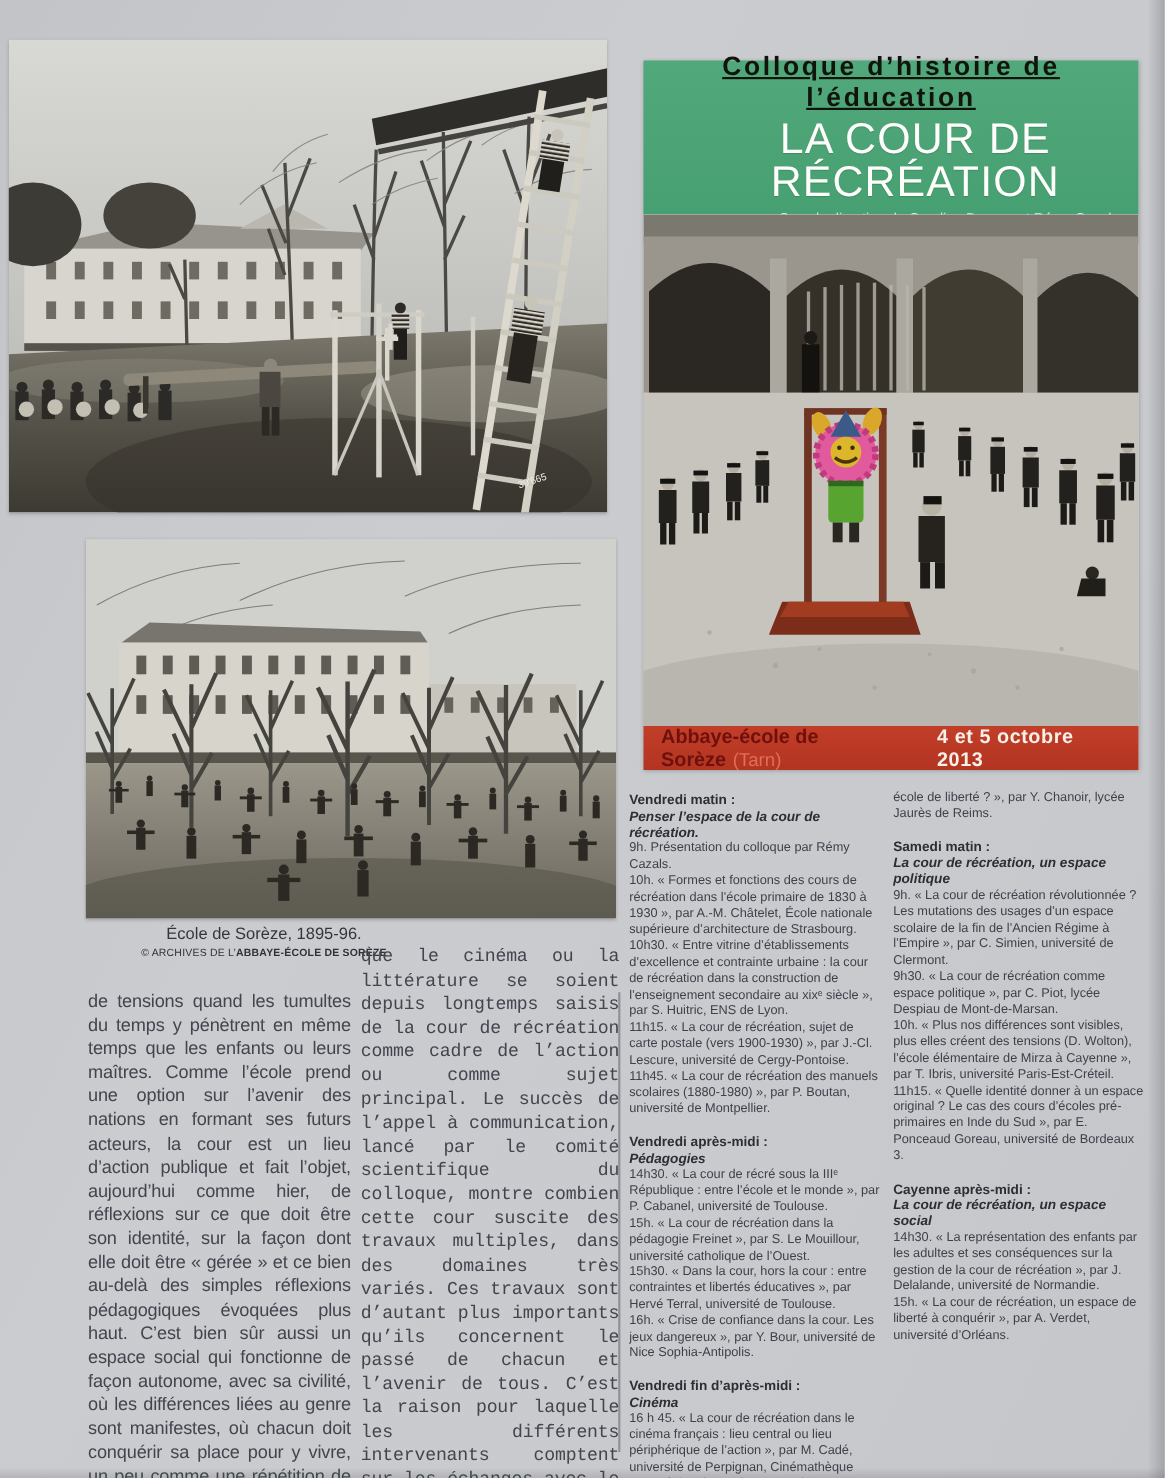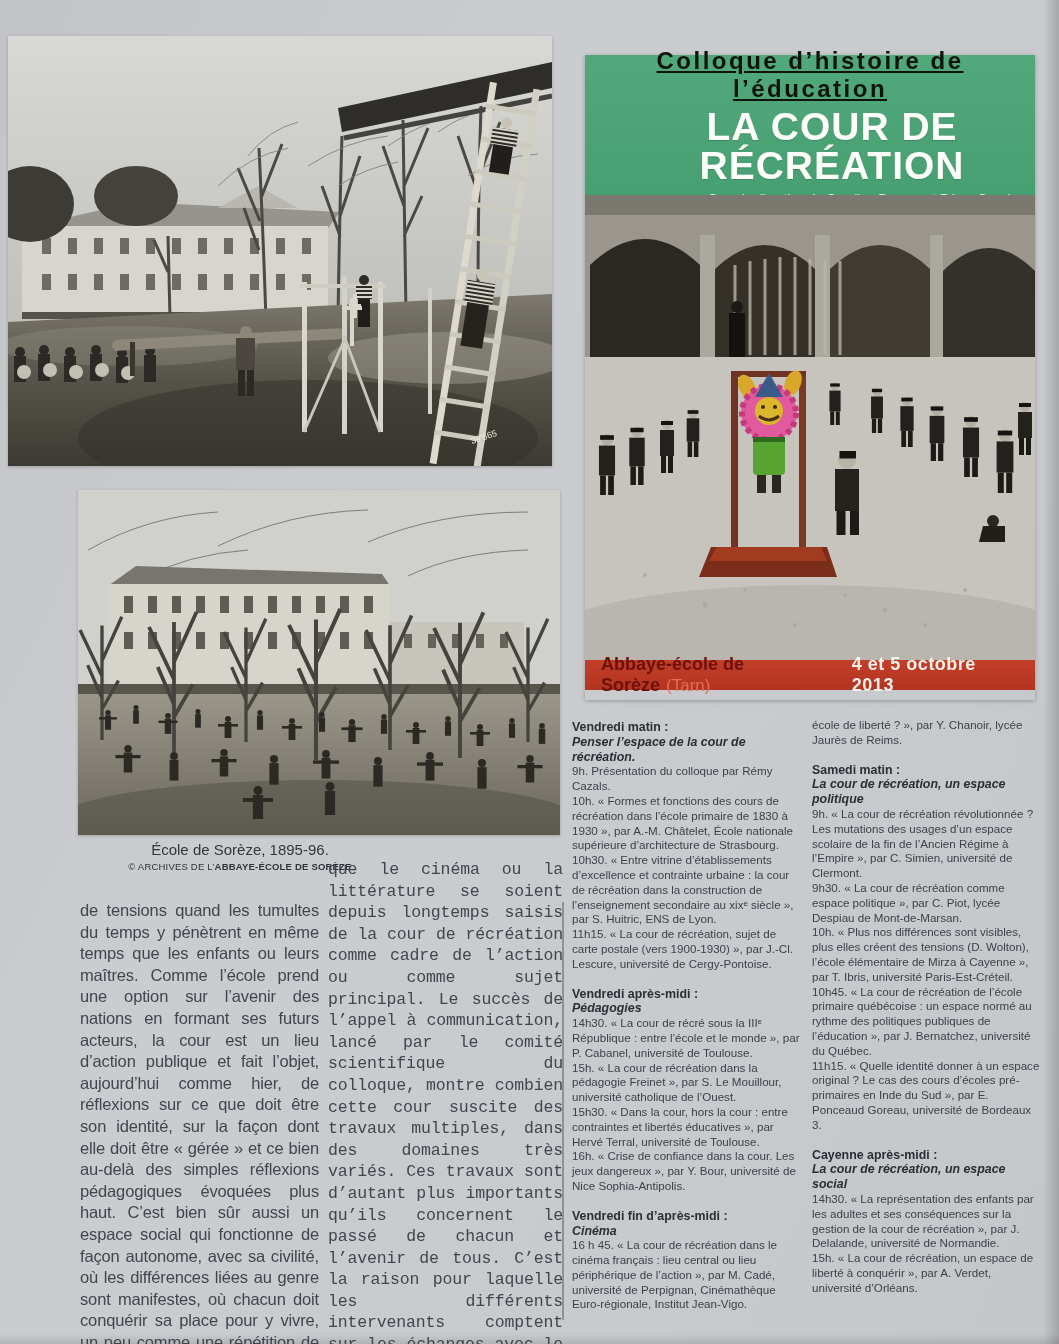--- a/index.html
+++ b/index.html
@@ -22,25 +22,25 @@
   .caption-title{font-size:15px;color:#33363d;margin:0 0 3px 0;}
   .caption-credit{font-size:9.5px;letter-spacing:.2px;color:#2f3238;text-transform:uppercase;}
   .caption-credit b{font-weight:bold;}
 
   
   .poster{position:absolute;left:585px;top:55px;width:450px;height:645px;
     box-shadow:0 1px 4px rgba(30,30,35,.3);}
   .poster-header{height:140px;background:linear-gradient(180deg,#51a87b,#47a072);
     display:flex;flex-direction:column;justify-content:center;align-items:center;text-align:center;}
   .poster-kicker{font-size:24px;font-weight:bold;letter-spacing:2.5px;color:#10140d;margin:2px 0 4px 0;text-decoration:underline;}
-  .poster-title{font-size:39px;font-weight:bold;letter-spacing:1px;color:#fdfdfa;line-height:1.0;
+  .poster-title{font-size:39px;font-weight:normal;letter-spacing:1px;color:#fdfdfa;line-height:1.0;
     text-shadow:0 1px 1px rgba(0,0,0,.15);padding-left:44px;}
   .poster-subtitle{font-size:13px;color:#e3ece2;margin-top:6px;align-self:flex-end;padding-right:18px;}
   .poster-photo{height:465px;background:#c6c4bf;}
-  .poster-footer{height:30px;background:linear-gradient(180deg,#c23e29,#b23421);
+  .poster-footer{height:40px;background:linear-gradient(180deg,#c23e29,#b23421);
     display:flex;align-items:center;justify-content:space-between;padding:0 16px;box-sizing:border-box;}
   .poster-venue{font-size:18px;font-weight:bold;color:#6e100b;}
   .poster-region{font-size:17px;color:#e06f58;font-weight:normal;margin-left:6px;}
   .poster-dates{font-size:18px;font-weight:bold;color:#f6f0e9;letter-spacing:.5px;}
 
   
   .body-col{position:absolute;font-size:16.5px;line-height:21.6px;text-align:justify;
     color:#42454e;letter-spacing:-0.15px;}
   .body-col p{margin:0;}
   #bodycol1{left:80px;top:900px;width:239px;}
@@ -480,20 +480,21 @@
   <div class="col-rule"></div>
 
   <div class="prog-col" id="progA">
     <div class="sect">
       <p class="prog-heading">Vendredi matin :</p>
       <p class="prog-theme">Penser l’espace de la cour de récréation.</p>
       <p>9h. Présentation du colloque par Rémy Cazals.</p>
       <p>10h. « Formes et fonctions des cours de récréation dans l’école primaire de 1830 à 1930 », par A.-M. Châtelet, École nationale supérieure d’architecture de Strasbourg.</p>
       <p>10h30. « Entre vitrine d’établissements d’excellence et contrainte urbaine : la cour de récréation dans la construction de l’enseignement secondaire au xixᵉ siècle », par S. Huitric, ENS de Lyon.</p>
       <p>11h15. « La cour de récréation, sujet de carte postale (vers 1900-1930) », par J.-Cl. Lescure, université de Cergy-Pontoise.</p>
+      <p>11h45. « La cour de récréation des manuels scolaires (1880-1980) », par P. Boutan, université de Montpellier.</p>
     </div>
     <div class="sect">
       <p class="prog-heading">Vendredi après-midi :</p>
       <p class="prog-theme">Pédagogies</p>
       <p>14h30. « La cour de récré sous la IIIᵉ République : entre l’école et le monde », par P. Cabanel, université de Toulouse.</p>
       <p>15h. « La cour de récréation dans la pédagogie Freinet », par S. Le Mouillour, université catholique de l’Ouest.</p>
       <p>15h30. « Dans la cour, hors la cour : entre contraintes et libertés éducatives », par Hervé Terral, université de Toulouse.</p>
       <p>16h. « Crise de confiance dans la cour. Les jeux dangereux », par Y. Bour, université de Nice Sophia-Antipolis.</p>
     </div>
     <div class="sect">
@@ -507,21 +508,20 @@
   <div class="prog-col" id="progB">
     <div class="sect">
       <p>école de liberté ? »,  par Y. Chanoir, lycée Jaurès de Reims.</p>
     </div>
     <div class="sect">
       <p class="prog-heading">Samedi matin :</p>
       <p class="prog-theme">La cour de récréation, un espace politique</p>
       <p>9h. « La cour de récréation révolutionnée ? Les mutations des usages d’un espace scolaire de la fin de l’Ancien Régime à l’Empire », par C. Simien, université de Clermont.</p>
       <p>9h30. « La cour de récréation comme espace politique », par C. Piot, lycée Despiau de Mont-de-Marsan.</p>
       <p>10h. « Plus nos différences sont visibles, plus elles créent des tensions (D. Wolton), l’école élémentaire de Mirza à Cayenne », par T. Ibris, université Paris-Est-Créteil.</p>
-      <p>10h45. « La cour de récréation de l’école primaire québécoise : un espace normé au rythme des politiques publiques de l’éducation », par J. Bernatchez, université du Québec.</p>
       <p>11h15. « Quelle identité donner à un espace original ? Le cas des cours d’écoles pré-primaires en Inde du Sud », par E. Ponceaud Goreau, université de Bordeaux 3.</p>
     </div>
     <div class="sect">
       <p class="prog-heading">Cayenne après-midi :</p>
       <p class="prog-theme">La cour de récréation, un espace social</p>
       <p>14h30. « La représentation des enfants par les adultes et ses conséquences sur la gestion de la cour de récréation », par J. Delalande, université de Normandie.</p>
       <p>15h. « La cour de récréation, un espace de liberté à conquérir », par A. Verdet, université d’Orléans.</p>
 
     </div>
   </div>

